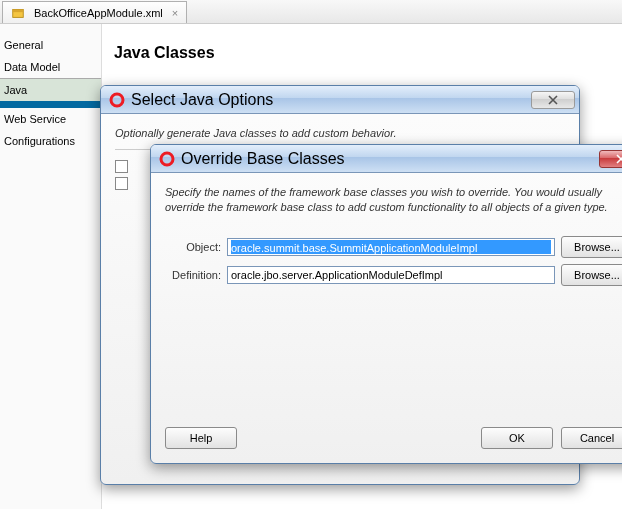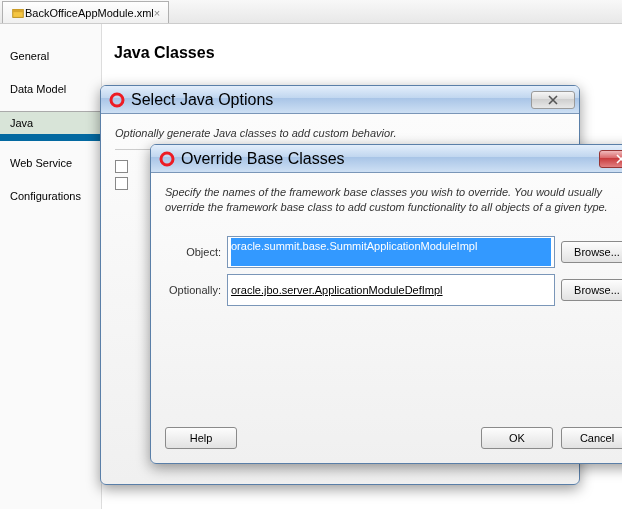--- a/index.html
+++ b/index.html
@@ -1,25 +1,25 @@
 <!DOCTYPE html>
 <html><head>
 <meta charset="utf-8">
 <style>
   * { box-sizing: border-box; font-family: Tahoma, sans-serif; font-size: 11px; }
   body { margin: 0; padding: 0; background: #fff; width: 622px; height: 509px; overflow: hidden; }
   
   .tab-bar { height: 24px; background: linear-gradient(#f8f8f8, #e8e8e8); display: flex; align-items: flex-end; padding-left: 2px; border-bottom: 1px solid #ccc; }
-  .tab { background: linear-gradient(#fefefe, #f0f0f0); border: 1px solid #b0b0b0; border-bottom: none; padding: 3px 8px; display: flex; align-items: center; gap: 0; height: 22px; }
+  .tab { background: linear-gradient(#fefefe, #f0f0f0); border: 1px solid #b0b0b0; border-bottom: none; padding: 3px 8px; display: flex; align-items: center; gap: 9px; height: 22px; }
   .tab-icon { width: 14px; height: 14px; }
   .tab-close { color: #888; cursor: pointer; }
   
   .main-area { display: flex; height: 485px; }
   .sidebar { width: 102px; background: #fafafa; border-right: 1px solid #ddd; padding-top: 10px; }
-  .sidebar-item { padding: 5px 10px; cursor: pointer; margin-top: 11px; }
+  .sidebar-item { padding: 5px 4px; cursor: pointer; }
   .sidebar-item.selected { background: #d8e4d8; border-top: 1px solid #aaa; border-bottom: 7px solid #0369a1; font-weight: normal; }
   
   .content { flex: 1; padding: 10px 12px; position: relative; }
   .content h2 { font-size: 16px; font-weight: bold; margin: 10px 0; }
   
   .dialog {
     position: absolute;
     background: linear-gradient(#fdfdfd, #f0f0f0);
     border: 1px solid #5a7fa8;
     box-shadow: 0 4px 14px rgba(0,0,0,0.4);
@@ -62,25 +62,24 @@
     border: 1px solid #8a8a8a;
     border-radius: 3px;
     padding: 0 10px;
     cursor: pointer;
     display: inline-flex; align-items: center; justify-content: center;
   }
   
   .form-row { display: flex; align-items: center; gap: 6px; margin-bottom: 6px; }
   .form-label { width: 56px; text-align: right; }
   .form-input {
-    flex: 1; height: 32px;
+    flex: 1; height: 18px;
     border: 1px solid #7a96b8;
     background: #fff;
     padding: 1px 3px;
-    text-decoration: underline;
   }
   .form-input.selected-text { background: #fff; }
   .selected-highlight { background: #3399ff; color: #fff; display: inline-block; width: 100%; height: 100%; line-height: 16px; }
   
   .dlg1 { top: 85px; left: 100px; width: 480px; height: 400px; }
   .dlg2 { top: 144px; left: 150px; width: 498px; height: 320px; }
   
   .chk-row { display: flex; align-items: center; gap: 4px; margin: 4px 0; }
   .chk { width: 13px; height: 13px; border: 1px solid #888; background: #fff; }
 </style>
@@ -153,21 +152,21 @@
     <p>Specify the names of the framework base classes you wish to override. You would usually override the framework base class to add custom functionality to all objects of a given type.</p>
     <div style="height:12px;"></div>
     <div class="form-row">
       <div class="form-label">Object:</div>
       <div class="form-input selected-text">
         <span class="selected-highlight">oracle.summit.base.SummitApplicationModuleImpl</span>
       </div>
       <button class="btn">Browse...</button>
     </div>
     <div class="form-row">
-      <div class="form-label">Optionally:</div>
+      <div class="form-label">Definition:</div>
       <input class="form-input" value="oracle.jbo.server.ApplicationModuleDefImpl" style="">
       <button class="btn">Browse...</button>
     </div>
   </div>
   <div class="dlg-footer" style="position:absolute; bottom:0; left:0; right:0;">
     <button class="btn">Help</button>
     <div class="spacer"></div>
     <button class="btn">OK</button>
     <button class="btn">Cancel</button>
   </div>

